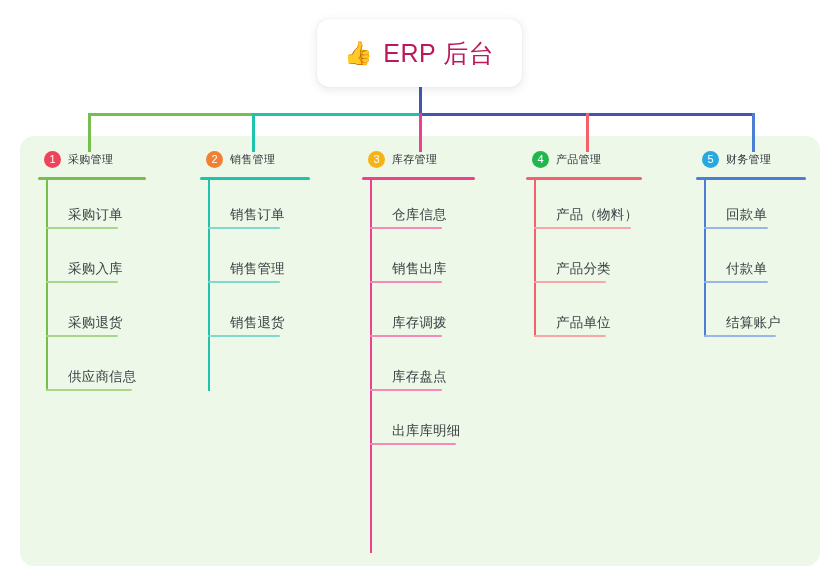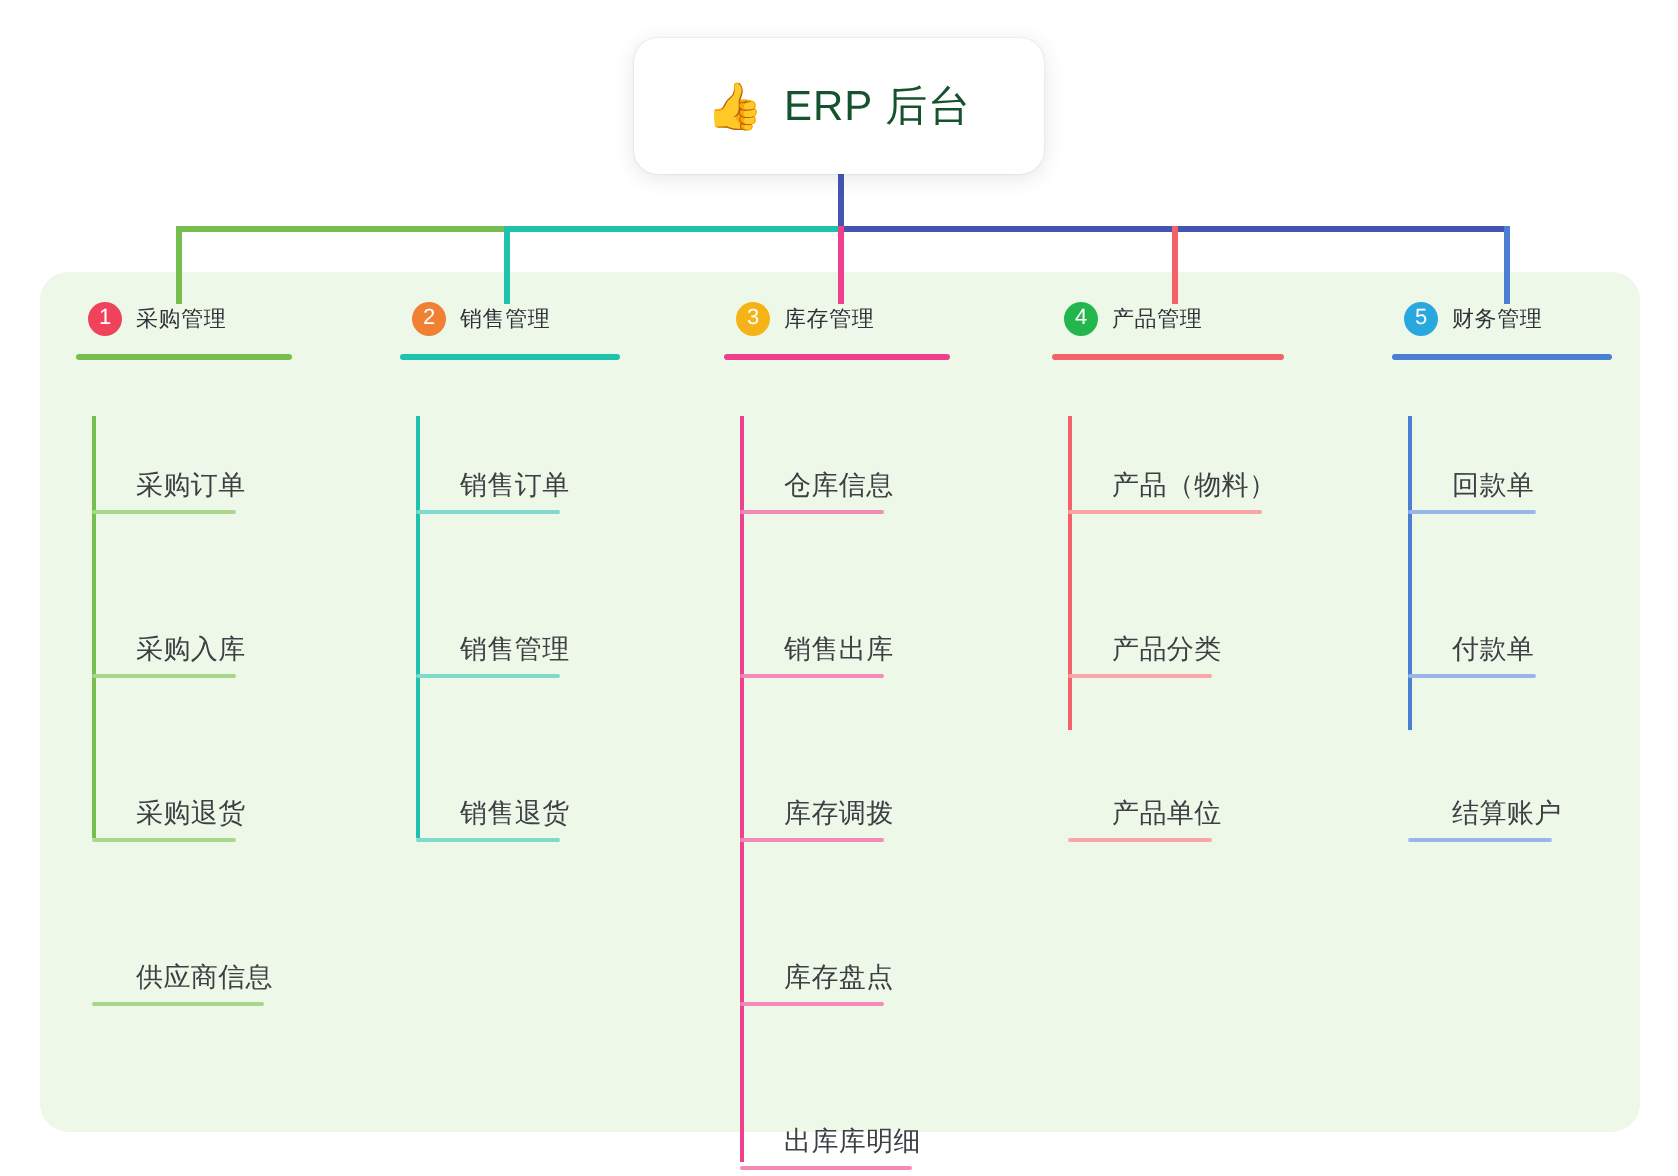--- a/index.html
+++ b/index.html
@@ -39,22 +39,22 @@
     gap: 10px;
     box-sizing: border-box;
     z-index: 6;
   }
   .root-emoji {
     font-size: 23px;
     line-height: 1;
     display: inline-block;
   }
   .root-title {
-    font-size: 21px;
-    color: #14532d;
+    font-size: 25px;
+    color: #be185d;
     letter-spacing: 0.5px;
     white-space: nowrap;
   }
 
   
   .panel {
     position: absolute;
     left: 20px;
     top: 136px;
     width: 800px;
@@ -116,21 +116,20 @@
     left: 8px;
     top: 0;
     width: 2px;
   }
   .leaf {
     position: relative;
     height: 54px;
     box-sizing: border-box;
     margin-left: 8px;
     padding-left: 36px;
-    margin-top: 28px;
   }
   .leaf-label {
     position: absolute;
     left: 22px;
     bottom: 10px;
     font-size: 13.5px;
     color: #3c4043;
     white-space: nowrap;
     letter-spacing: 0.2px;
   }

